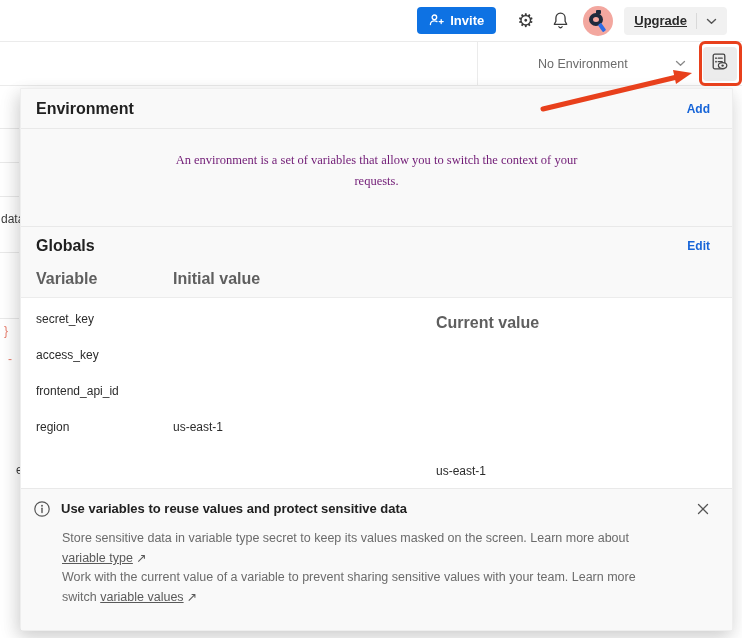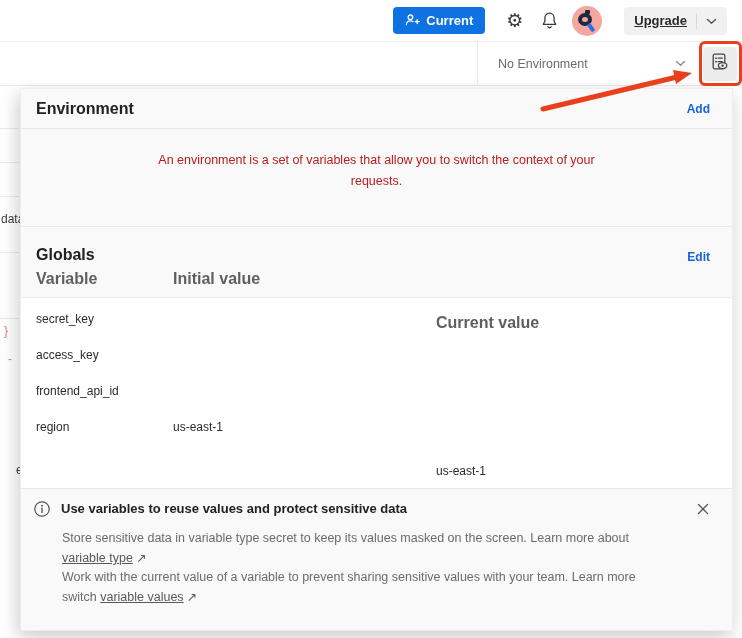--- a/index.html
+++ b/index.html
@@ -14,29 +14,29 @@
   .invite-btn { height:27px; background:#0E72E3; color:#fff; border:none; border-radius:4px;
     display:flex; align-items:center; gap:6px; padding:0 12px; font-size:13px; font-weight:700; cursor:pointer; }
   .icon-btn { background:none; border:none; cursor:pointer; display:flex; align-items:center; justify-content:center; }
   .gear { font-size:19px; color:#3a3a3a; line-height:1; margin-left:21px; font-family:"DejaVu Sans",sans-serif; }
   .bell { margin-left:17px; }
   .avatar { width:30px; height:30px; border-radius:50%; background:#F3A79F; margin-left:13px;
     position:relative; overflow:hidden; cursor:pointer; }
   .avatar .ring { position:absolute; left:6px; top:7px; width:14px; height:13px; border:4px solid #1E2A3C; border-radius:50%; }
   .avatar .nib { position:absolute; left:13px; top:4px; width:5px; height:4px; background:#1E2A3C; border-radius:1px; }
   .avatar .pen { position:absolute; left:17px; top:17px; width:4px; height:9px; background:#2E6BE5; border-radius:1px; transform:rotate(-35deg); }
-  .upgrade-btn { height:28px; margin-left:22px; background:#F1F1F1; border:none; border-radius:4px;
+  .upgrade-btn { height:28px; margin-left:11px; background:#F1F1F1; border:none; border-radius:4px;
     display:flex; align-items:center; padding:0 10px; font-size:13px; font-weight:700; color:#2b2b2b; cursor:pointer;text-decoration:underline; }
   .upgrade-div { width:1px; height:16px; background:#d9d9d9; margin:0 9px; }
 
   
   .toolbar { position:absolute; left:0; top:42px; width:742px; height:44px; background:#fff;
     border-bottom:1px solid #ebebeb; z-index:5; }
   .env-area { position:absolute; left:477px; top:0; right:0; height:43px; border-left:1px solid #ebebeb;
-    display:flex; align-items:center; }
+    display:flex; align-items:center;padding-left:40px; }
   .env-label { margin-left:20px; font-size:12.5px; color:#6b6b6b; cursor:pointer; }
   .env-spacer { flex:1; }
   .env-chevron { margin-right:17px; cursor:pointer; display:flex; align-items:center; }
   .quicklook-btn { width:34px; height:34px; border:none; border-radius:4px; background:#ececec;
     display:flex; align-items:center; justify-content:center; margin-right:5px; cursor:pointer; }
 
   
   .red-rect { position:absolute; left:699px; top:41px; width:43px; height:45px;
     border:3px solid #E8401C; border-radius:6px; z-index:50; pointer-events:none; }
   .arrow-svg { position:absolute; left:0; top:0; width:742px; height:638px; z-index:60; pointer-events:none; }
@@ -50,23 +50,23 @@
   .panel { position:absolute; left:20px; top:88px; width:713px; height:543px; background:#f9f9f9;
     border:1px solid #eeeeee; border-radius:0 0 4px 4px; z-index:10;
     box-shadow:0 6px 18px rgba(0,0,0,.14), -6px 6px 18px rgba(0,0,0,.07); }
   .panel-header { height:40px; border-bottom:1px solid #e9e9e9; display:flex; align-items:center;
     justify-content:space-between; padding:0 22px 0 15px; }
   .panel-title { font-size:16px; font-weight:700; color:#212121; }
   .blue-link { font-size:12px; font-weight:700; color:#1765D8; cursor:pointer; text-decoration:none; }
 
   .empty-state { height:97px; text-align:center; padding-top:14px; }
   .empty-title { font-size:13px; font-weight:700; color:#212121; }
-  .empty-desc { width:440px; margin:7px auto 2px; font-size:12.5px; color:#b91c1c; line-height:21px; }
-
-  .globals-header { height:38px; border-top:1px solid #e9e9e9; display:flex; align-items:flex-end;
+  .empty-desc { width:440px; margin:7px auto 2px; font-size:12.5px; color:#701a75; line-height:21px;font-family:Liberation Serif, serif; }
+
+  .globals-header { height:38px; border-top:1px solid #e9e9e9; display:flex; align-items:center;
     justify-content:space-between; padding:0 22px 0 15px; }
   .cols-row { height:33px; position:relative; }
   .col-h { position:absolute; top:6px; font-size:16px; font-weight:700; color:#5f5f5f; }
   .col-1 { left:15px; } .col-2 { left:152px; } .col-3 { left:415px;margin-top:44px; }
 
   .table-body { height:209px; background:#fff; border-top:1px solid #ececec; padding-top:3px; }
   .var-row { height:36px; position:relative; }
   .cell { position:absolute; top:11px; font-size:12px; color:#2b2b2b; }
 
   .banner { position:absolute; left:0; bottom:0; width:100%; height:142px; background:#f9f9f9;
@@ -95,21 +95,21 @@
 
   <div class="topbar">
     <button class="invite-btn">
       <span>
         <svg width="15" height="13" viewBox="0 0 15 13">
             <circle cx="5.4" cy="4.3" r="2.3" fill="none" stroke="#fff" stroke-width="1.3"></circle>
             <path d="M1.4 11.6 c0-2.4 1.8-3.8 4-3.8 1 0 1.9.3 2.6.8" fill="none" stroke="#fff" stroke-width="1.3" stroke-linecap="round"></path>
             <path d="M10.2 8.6 h4 M12.2 6.6 v4" stroke="#fff" stroke-width="1.3" stroke-linecap="round"></path>
           </svg>
       </span>
-      <span>Current</span>
+      <span>Invite</span>
     </button>
     <button class="icon-btn gear">⚙</button>
     <button class="icon-btn bell">
       <svg width="19" height="20" viewBox="0 0 19 20">
           <path d="M9.5 2.2 c-2.9 0-4.6 2.1-4.6 4.7 v3.4 L3.3 13.3 h12.4 L14.1 10.3 V6.9 c0-2.6-1.7-4.7-4.6-4.7 Z" fill="none" stroke="#3a3a3a" stroke-width="1.3" stroke-linejoin="round"></path>
           <path d="M7.9 15.6 a1.7 1.7 0 0 0 3.2 0" fill="none" stroke="#3a3a3a" stroke-width="1.3" stroke-linecap="round"></path>
         </svg>
     </button>
     <div class="avatar">
       <div class="ring"></div>

